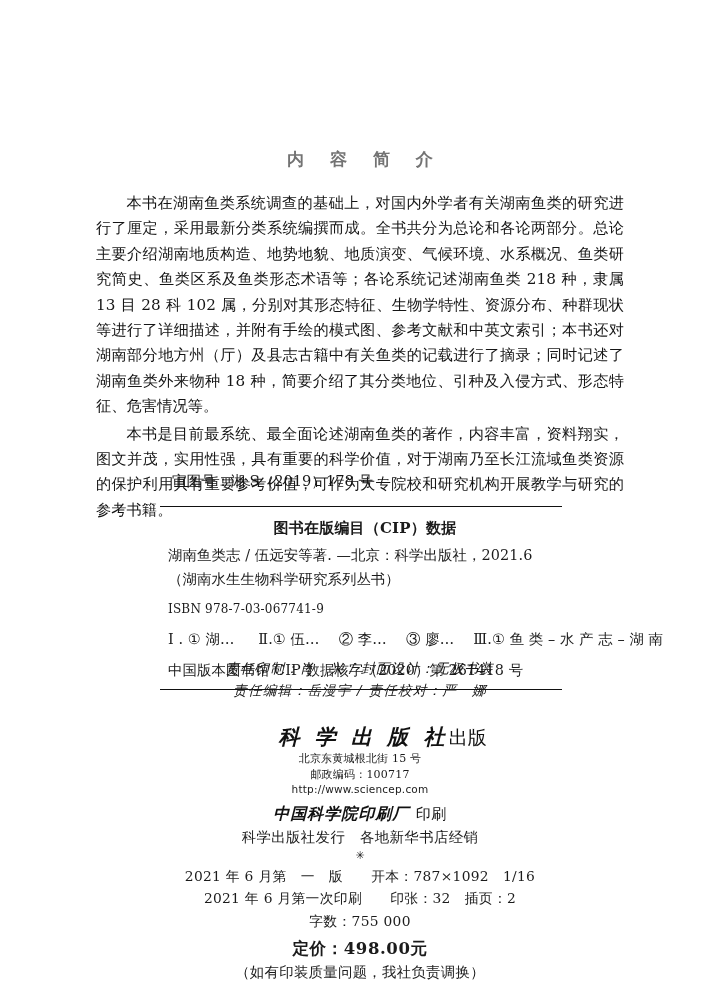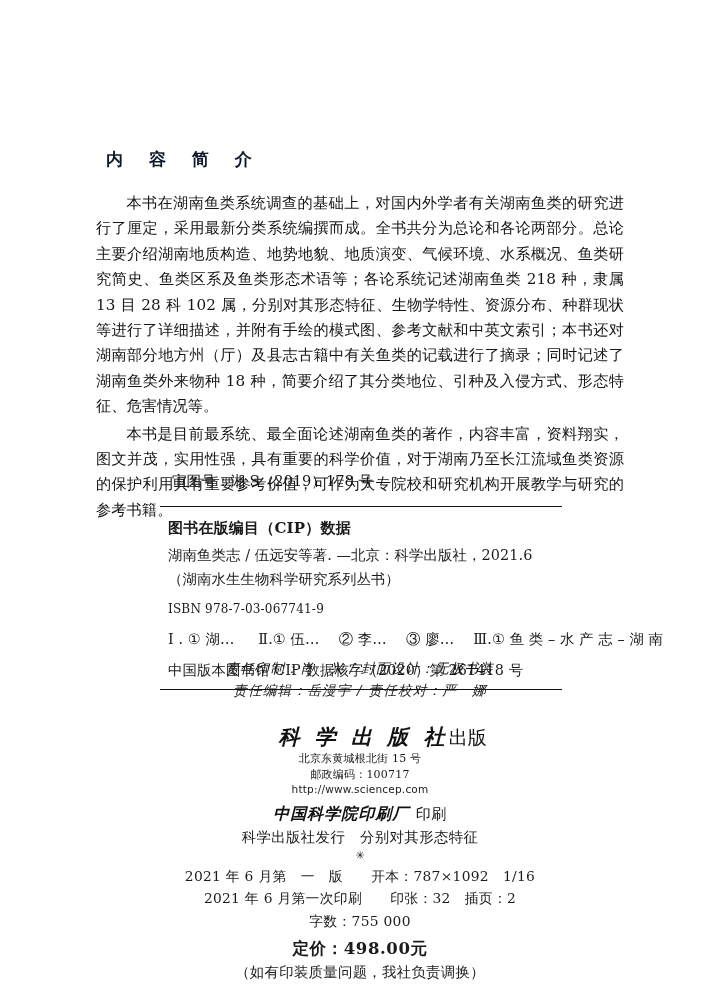--- a/index.html
+++ b/index.html
@@ -29,26 +29,27 @@
 
   
   .content {
     position: absolute;
     left: 96px;
     top: 148px;
     width: 528px;
   }
 
   .section-title {
+    text-align: center;
     font-size: 17px;
     font-weight: bold;
     letter-spacing: 10px;
     text-indent: 10px;
     margin: 0 0 20px 0;
-    color: #0f172a;
+    color: #737373;
   }
 
   .abstract p {
     margin: 0 0 2px 0;
     font-size: 15.2px;
     line-height: 25.4px;
     text-align: justify;
     text-justify: inter-ideograph;
     text-indent: 2em;
     color: #151515;
@@ -81,20 +82,21 @@
   .cip-body {
     padding: 9px 0 7px 8px;
   }
 
   .cip-heading {
     font-size: 15px;
     font-weight: bold;
     line-height: 24px;
     margin-bottom: 4px;
     letter-spacing: 0.2px;
+    text-align: center;
   }
 
   .cip-line {
     font-size: 14.4px;
     line-height: 23.5px;
     white-space: nowrap;
     letter-spacing: 0.1px;
   }
 
   .cip-line.indent-none {
@@ -257,21 +259,21 @@
       <div>北京东黄城根北街 15 号</div>
       <div>邮政编码：100717</div>
       <div class="url">http://www.sciencep.com</div>
     </div>
 
     <div class="printer">
       <span>中国科学院印刷厂</span>
       <span class="plain">印刷</span>
     </div>
 
-    <div class="distrib">科学出版社发行　分别对其形态特征</div>
+    <div class="distrib">科学出版社发行　各地新华书店经销</div>
 
     <div class="star">✳</div>
 
     <div class="imprint-line">2021 年 6 月第　一　版　　开本：787×1092　1/16</div>
     <div class="imprint-line">2021 年 6 月第一次印刷　　印张：32　插页：2</div>
     <div class="imprint-line">字数：755 000</div>
 
     <div class="price">
       <span>定价：</span><span>498.00</span><span>元</span>
     </div>

